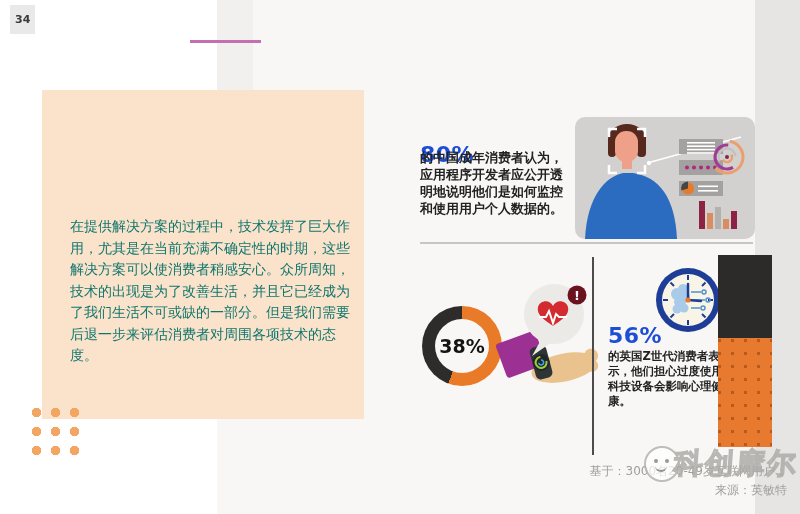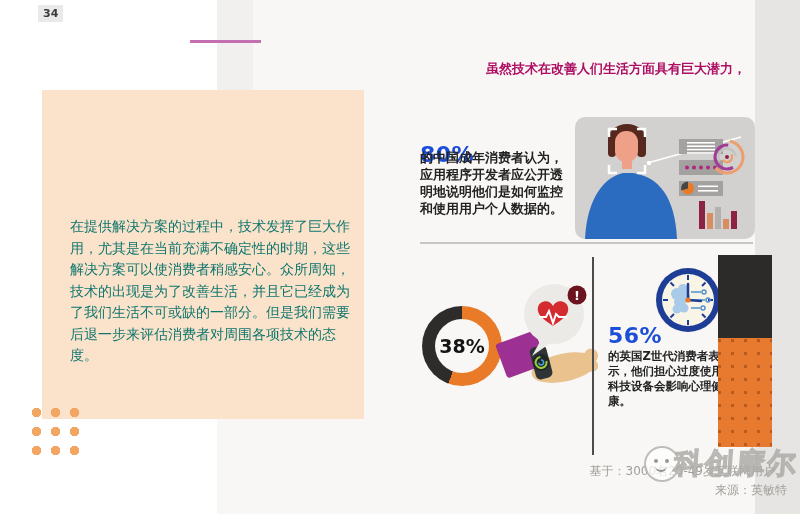--- a/index.html
+++ b/index.html
@@ -5,21 +5,21 @@
   html,body{margin:0;padding:0;}
   body{font-family:"DejaVu Sans","Liberation Sans",sans-serif;}
   #stage{position:relative;width:800px;height:514px;background:#ffffff;overflow:hidden;}
   .abs{position:absolute;}
 
   
   .panel{left:217px;top:0;width:583px;height:514px;background:#f8f7f5;}
   .top-band{left:217px;top:0;width:36px;height:419px;background:#f1f0ee;}
   .edge-strip{left:755px;top:0;width:45px;height:514px;background:rgba(186,182,178,0.28);}
 
-  .page-num{left:38px;top:5px;background:#e9e9e9;color:#3a3a3a;font-size:11px;font-weight:700;padding:2px 5px;}
+  .page-num{left:10px;top:5px;background:#e9e9e9;color:#3a3a3a;font-size:11px;font-weight:700;padding:8px 5px;}
   .accent-line{left:190px;top:40px;width:71px;height:3px;background:#c46fb1;}
 
   .quote-box{left:42px;top:90px;width:322px;height:329px;background:#fbe3cb;}
   .quote-text{left:70px;top:216px;width:292px;font-size:14px;line-height:21.5px;color:#0f766e;}
 
   .headline{left:432px;top:59px;width:368px;text-align:center;font-size:13px;font-weight:700;line-height:20px;color:#ad0e63;}
 
   .stat-value{font-size:22px;font-weight:700;color:#1d4ed8;letter-spacing:0.5px;}
   .stat-desc{font-weight:700;color:#222222;}
   .s1-value{left:420px;top:142px;}
@@ -73,21 +73,20 @@
   <div class="abs edge-strip"></div>
 
   <div class="abs page-num">34</div>
   <div class="abs accent-line"></div>
 
   <div class="abs quote-box"></div>
   <div class="abs quote-text">在提供解决方案的过程中，技术发挥了巨大作用，尤其是在当前充满不确定性的时期，这些解决方案可以使消费者稍感安心。众所周知，技术的出现是为了改善生活，并且它已经成为了我们生活不可或缺的一部分。但是我们需要后退一步来评估消费者对周围各项技术的态度。</div>
   <div class="abs dots-grid"></div>
 
   <div class="abs headline">
-    <div>虽然技术在改善人们生活方面具有巨大潜力，</div>
   </div>
 
   <div class="abs stat-value s1-value">80%</div>
   <div class="abs stat-desc s1-desc">的中国成年消费者认为，应用程序开发者应公开透明地说明他们是如何监控和使用用户个人数据的。</div>
 
   <div class="abs illu1">
     <svg width="180" height="122" viewBox="0 0 180 122">
 
       <ellipse cx="52" cy="22" rx="19" ry="15" fill="#56281e"></ellipse>
       <rect x="33" y="20" width="8" height="20" rx="4" fill="#56281e"></rect>

